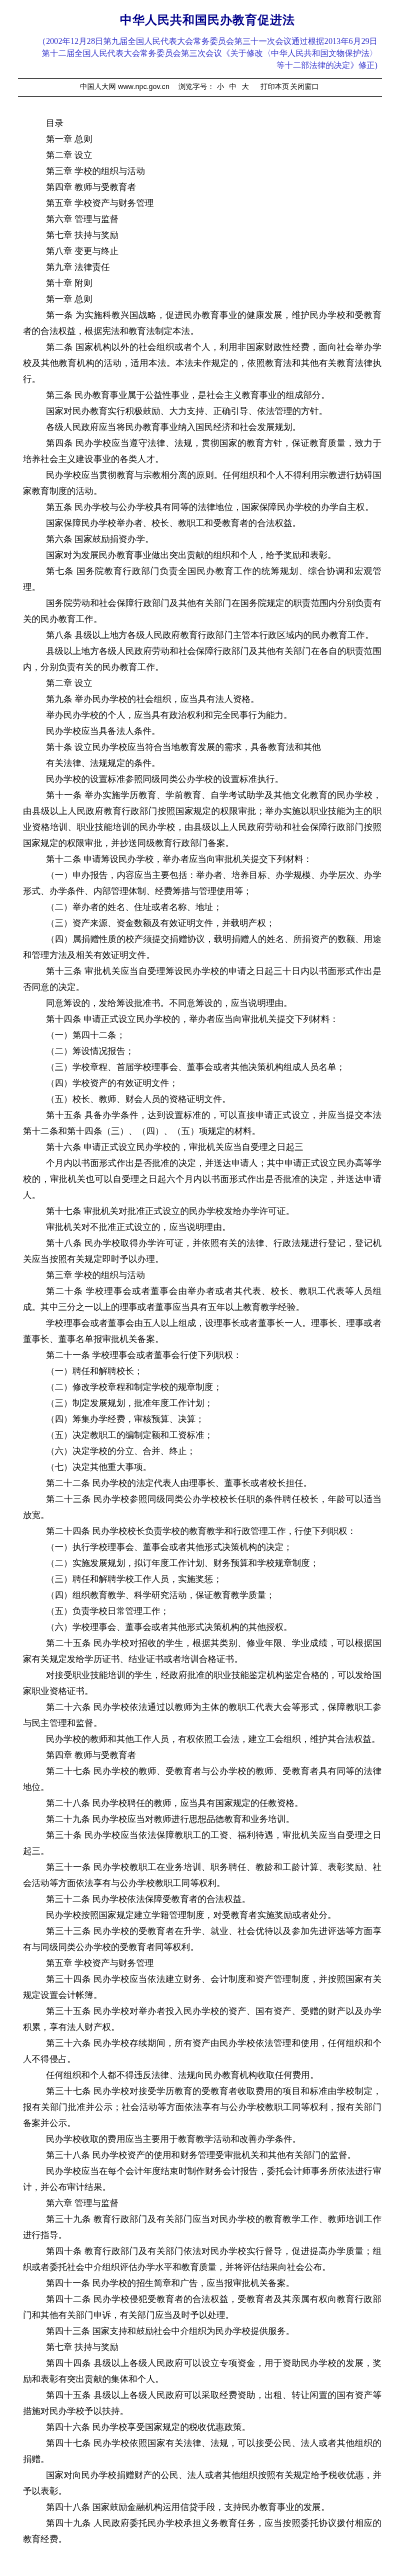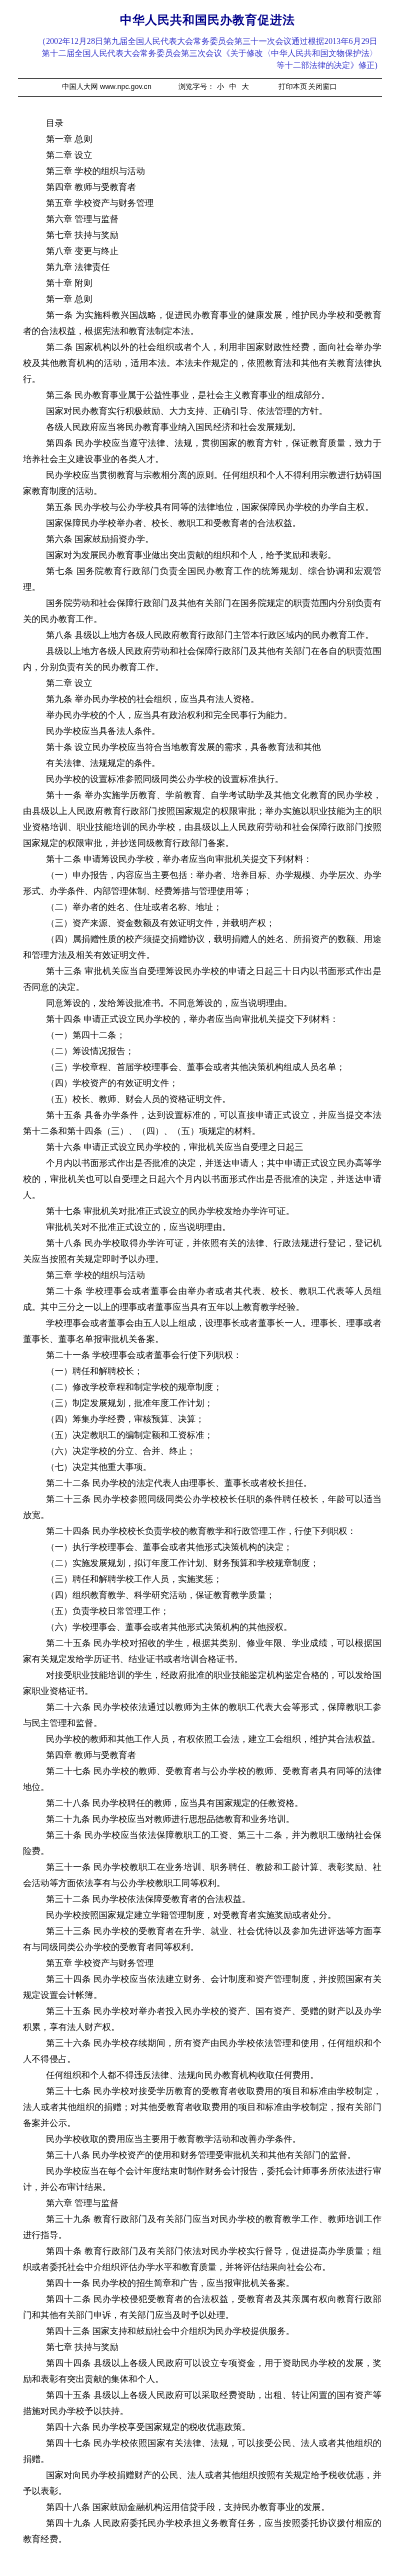--- a/index.html
+++ b/index.html
@@ -32,21 +32,21 @@
     color: #3333CC;
   }
   .toolbar {
     margin: 6.2px 17.5px 0 17.5px;
     border-top: 0.5px solid #4a4a4a;
     border-bottom: 0.5px solid #4a4a4a;
     height: 17px;
     display: flex;
     align-items: center;
     justify-content: center;
-    gap: 27px;
+    gap: 9px;
     font-size: 7.2px;
     font-family: "Liberation Sans", "DejaVu Sans", sans-serif;
     color: #000000;
   }
   .toolbar .group { display: flex; align-items: center; gap: 5.2px; white-space: nowrap; }
   .toolbar .group.tight { gap: 0; }
   .toolbar .fontsize-btn { margin: 0 2.6px; cursor: pointer; }
   .toolbar .tool-btn { margin-left: 1px; cursor: pointer; }
   .toolbar .tool-btn:first-child { margin-left: 0; text-align: center; }
   .content {
@@ -160,31 +160,31 @@
     <p>（五）负责学校日常管理工作；</p>
     <p>（六）学校理事会、董事会或者其他形式决策机构的其他授权。</p>
     <p>第二十五条 民办学校对招收的学生，根据其类别、修业年限、学业成绩，可以根据国家有关规定发给学历证书、结业证书或者培训合格证书。</p>
     <p>对接受职业技能培训的学生，经政府批准的职业技能鉴定机构鉴定合格的，可以发给国家职业资格证书。</p>
     <p>第二十六条 民办学校依法通过以教师为主体的教职工代表大会等形式，保障教职工参与民主管理和监督。</p>
     <p>民办学校的教师和其他工作人员，有权依照工会法，建立工会组织，维护其合法权益。</p>
     <p>第四章 教师与受教育者</p>
     <p>第二十七条 民办学校的教师、受教育者与公办学校的教师、受教育者具有同等的法律地位。</p>
     <p>第二十八条 民办学校聘任的教师，应当具有国家规定的任教资格。</p>
     <p>第二十九条 民办学校应当对教师进行思想品德教育和业务培训。</p>
-    <p>第三十条 民办学校应当依法保障教职工的工资、第三十二条，并为教职工缴纳社会保险费。</p>
+    <p>第三十条 民办学校应当依法保障教职工的工资、福利待遇，审批机关应当自受理之日起三。</p>
     <p>第三十一条 民办学校教职工在业务培训、职务聘任、教龄和工龄计算、表彰奖励、社会活动等方面依法享有与公办学校教职工同等权利。</p>
     <p>第三十二条 民办学校依法保障受教育者的合法权益。</p>
     <p>民办学校按照国家规定建立学籍管理制度，对受教育者实施奖励或者处分。</p>
     <p>第三十三条 民办学校的受教育者在升学、就业、社会优待以及参加先进评选等方面享有与同级同类公办学校的受教育者同等权利。</p>
     <p>第五章 学校资产与财务管理</p>
     <p>第三十四条 民办学校应当依法建立财务、会计制度和资产管理制度，并按照国家有关规定设置会计帐簿。</p>
     <p>第三十五条 民办学校对举办者投入民办学校的资产、国有资产、受赠的财产以及办学积累，享有法人财产权。</p>
     <p>第三十六条 民办学校存续期间，所有资产由民办学校依法管理和使用，任何组织和个人不得侵占。</p>
     <p>任何组织和个人都不得违反法律、法规向民办教育机构收取任何费用。</p>
-    <p>第三十七条 民办学校对接受学历教育的受教育者收取费用的项目和标准由学校制定，法人或者其他组织的捐赠；对其他受教育者收取费用的项目和标准由学校制定，报有关部门备案并公示。</p>
+    <p>第三十七条 民办学校对接受学历教育的受教育者收取费用的项目和标准由学校制定，报有关部门批准并公示；社会活动等方面依法享有与公办学校教职工同等权利，报有关部门备案并公示。</p>
     <p>民办学校收取的费用应当主要用于教育教学活动和改善办学条件。</p>
     <p>第三十八条 民办学校资产的使用和财务管理受审批机关和其他有关部门的监督。</p>
     <p>民办学校应当在每个会计年度结束时制作财务会计报告，委托会计师事务所依法进行审计，并公布审计结果。</p>
     <p>第六章 管理与监督</p>
     <p>第三十九条 教育行政部门及有关部门应当对民办学校的教育教学工作、教师培训工作进行指导。</p>
     <p>第四十条 教育行政部门及有关部门依法对民办学校实行督导，促进提高办学质量；组织或者委托社会中介组织评估办学水平和教育质量，并将评估结果向社会公布。</p>
     <p>第四十一条 民办学校的招生简章和广告，应当报审批机关备案。</p>
     <p>第四十二条 民办学校侵犯受教育者的合法权益，受教育者及其亲属有权向教育行政部门和其他有关部门申诉，有关部门应当及时予以处理。</p>
     <p>第四十三条 国家支持和鼓励社会中介组织为民办学校提供服务。</p>
     <p>第七章 扶持与奖励</p>

